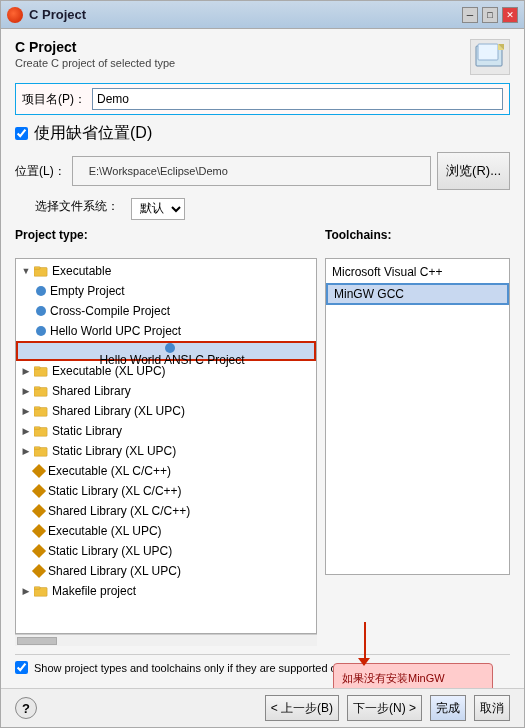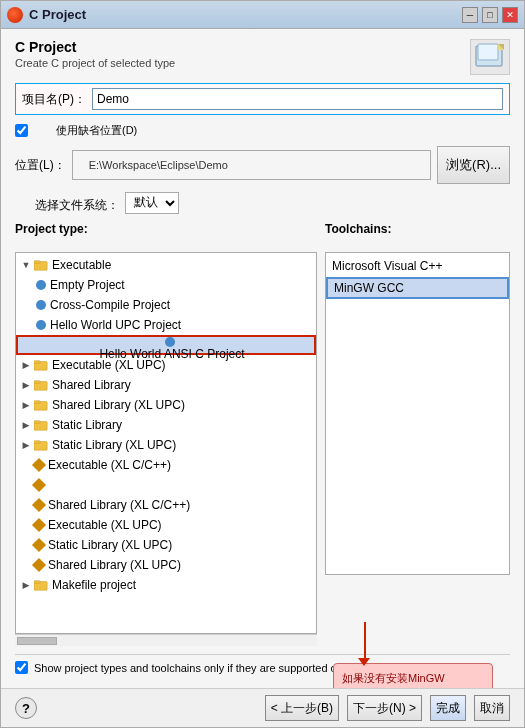--- a/index.html
+++ b/index.html
@@ -121,21 +121,21 @@
       background: white;
       outline: none;
     }
 
     .checkbox-row {
       display: flex;
       align-items: center;
       gap: 6px;
     }
     .checkbox-row input[type=checkbox] { width: 13px; height: 13px; }
-    .checkbox-label { font-size: 11px; margin-left: 22px; }
+    .checkbox-label { font-size: 16px; }
 
     .location-row {
       display: flex;
       align-items: center;
       gap: 6px;
       justify-content: flex-end;
     }
     .location-label { font-size: 12px; white-space: nowrap; }
     .location-input {
       flex: 1;
@@ -152,22 +152,22 @@
       padding: 7px 8px;
       border: 1px solid #aaa;
       background: linear-gradient(to bottom, #f5f5f5, #e0e0e0);
       font-size: 13px;
       cursor: pointer;
       white-space: nowrap;
     }
 
     .filesystem-row {
       display: flex;
-      align-items: flex-end;
-      gap: 6px;
+      align-items: flex-start;
+      gap: 12px;
       padding-left: 20px;
     }
     .filesystem-label { font-size: 12px; }
     .filesystem-select {
       height: 22px;
       font-size: 12px;
       border: 1px solid #aaa;
       background: white;
       padding: 0 4px;
       font-family: Liberation Mono, monospace;
@@ -504,20 +504,21 @@
 
           <div class="tree-item">
             <span class="tree-arrow"> </span>
             <span class="tree-diamond" style="background:#cc8800;"></span>
             <span>Executable (XL C/C++)</span>
           </div>
 
           <div class="tree-item">
             <span class="tree-arrow"> </span>
             <span class="tree-diamond" style="background:#cc8800;"></span>
+            <span>Static Library (XL C/C++)</span>
           </div>
 
           <div class="tree-item">
             <span class="tree-arrow"> </span>
             <span class="tree-diamond" style="background:#cc8800;"></span>
             <span>Shared Library (XL C/C++)</span>
           </div>
 
           <div class="tree-item">
             <span class="tree-arrow"> </span>

